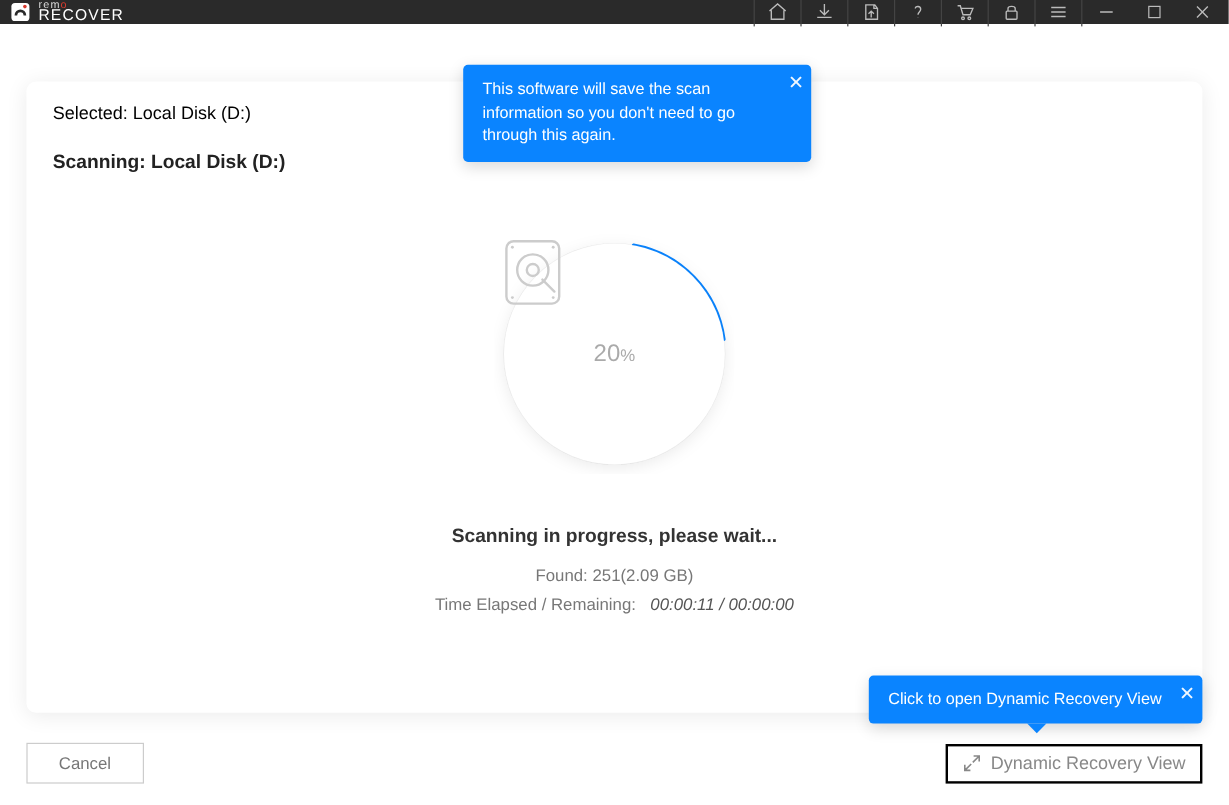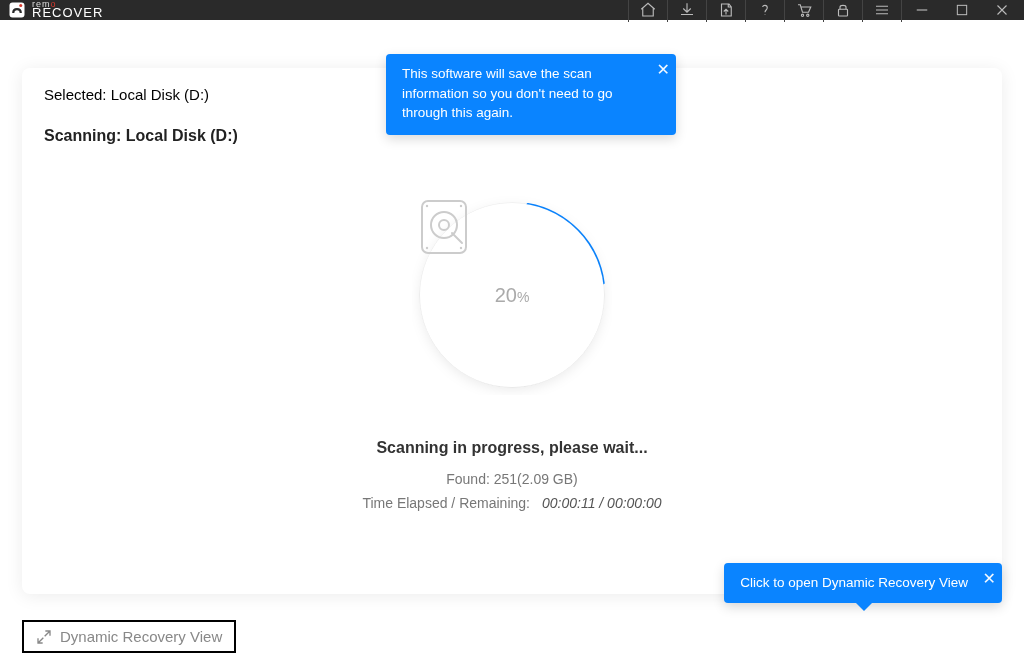--- a/index.html
+++ b/index.html
@@ -174,19 +174,20 @@
   <span class="close">✕</span>
   <span>This software will save the scan information so you don't need to go through this again.</span>
 </div>
 
 <div class="tooltip tooltip-drv">
   <span class="close">✕</span>
   <span>Click to open Dynamic Recovery View</span>
 </div>
 
 <div class="bottom-bar">
+  <button class="cancel-btn">Cancel</button>
   <div class="drv-btn">
     <svg width="16" height="16" viewBox="0 0 24 24" style="stroke:#888;stroke-width:2;fill:none">
         <path d="M14 3 H21 V10 M21 3 L13 11 M10 21 H3 V14 M3 21 L11 13"></path>
       </svg>
     <span>Dynamic Recovery View</span>
   </div>
 </div>
 
 </body></html>

